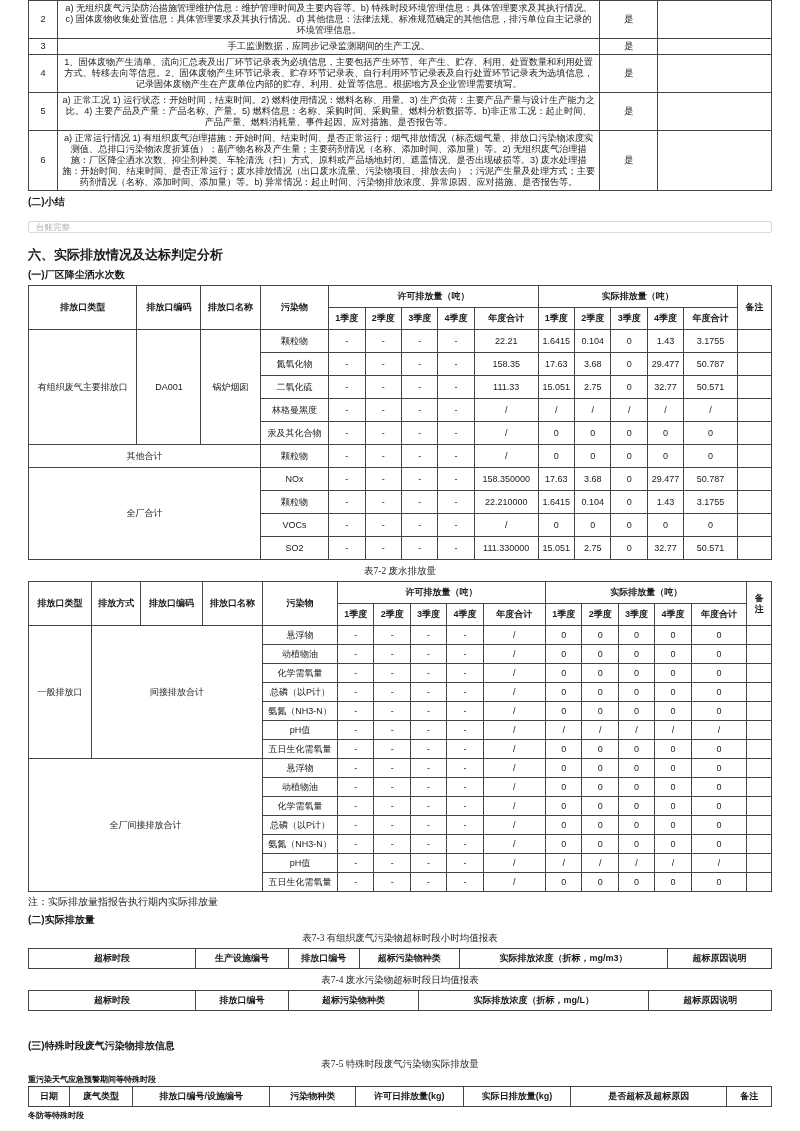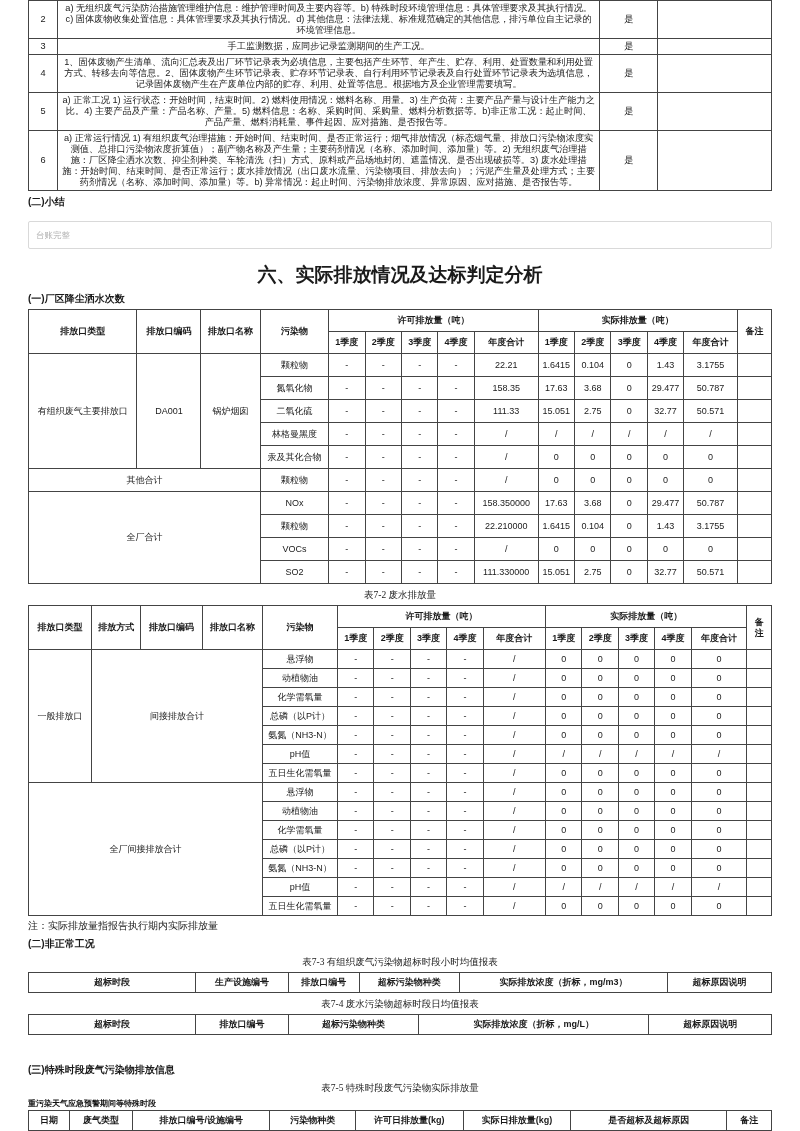--- a/index.html
+++ b/index.html
@@ -10,28 +10,28 @@
   .tbl th,.tbl td{border:1px solid #444;font-size:9px;line-height:11px;
        padding:1px 3px;text-align:center;vertical-align:middle;word-break:break-all;}
   .tbl th{font-weight:bold;}
   .ledger td{font-size:9.2px;line-height:11px;padding:2px 4px;}
   .t71 thead tr{height:22px;}
   .t71 tbody td{height:20px;}
   .t72 thead tr{height:22px;}
   .t72 tbody td{height:16px;}
   .t73 th,.t74 th{height:17px;}
   .t75 th{height:17px;}
-  .h-main{font-size:19px;font-weight:bold;margin:13px 0 2px;text-align:center;}
+  .h-main{font-size:13px;font-weight:bold;margin:13px 0 2px;}
   .h-sub{font-size:10px;font-weight:bold;margin:4px 0 3px;}
   .sum-label{margin-top:4px;margin-bottom:12px;}
   .sp{margin-top:28px;}
   .tbl-title{font-family:"Liberation Serif","DejaVu Serif",serif;font-size:9.5px;
        color:#222;text-align:center;margin:5px 0 3px;}
   .summary-box{border:1px solid #d9d9d9;border-radius:2px;color:#b0b0b0;
-       font-size:8.5px;line-height:10px;padding:8px 7px;min-height:10px;margin:0 0 2px;}
+       font-size:8.5px;line-height:10px;padding:0 7px;min-height:10px;margin:0 0 2px;}
   .note{font-size:10px;margin:3px 0 0;color:#222;}
   .small-label{font-size:8px;font-weight:bold;margin:3px 0 1px;color:#111;}
 </style>
 </head>
 <body>
 
 <div class="page">
 
   <table class="tbl ledger">
     <colgroup>
@@ -511,21 +511,21 @@
           <td>0</td>
           <td>0</td>
           <td>0</td>
           <td>0</td>
           <td></td>
         </tr>
       </tbody>
   </table>
 
   <div class="note">注：实际排放量指报告执行期内实际排放量</div>
-  <div class="h-sub">(二)非正常工况</div>
+  <div class="h-sub">(二)实际排放量</div>
 
   <div class="tbl-title">表7-3 有组织废气污染物超标时段小时均值报表</div>
   <table class="tbl t73" id="t73">
     <colgroup>
         <col style="width:22.5%">
         <col style="width:12.5%">
         <col style="width:9.5%">
         <col style="width:13.5%">
         <col style="width:28%">
         <col style="width:14%">

